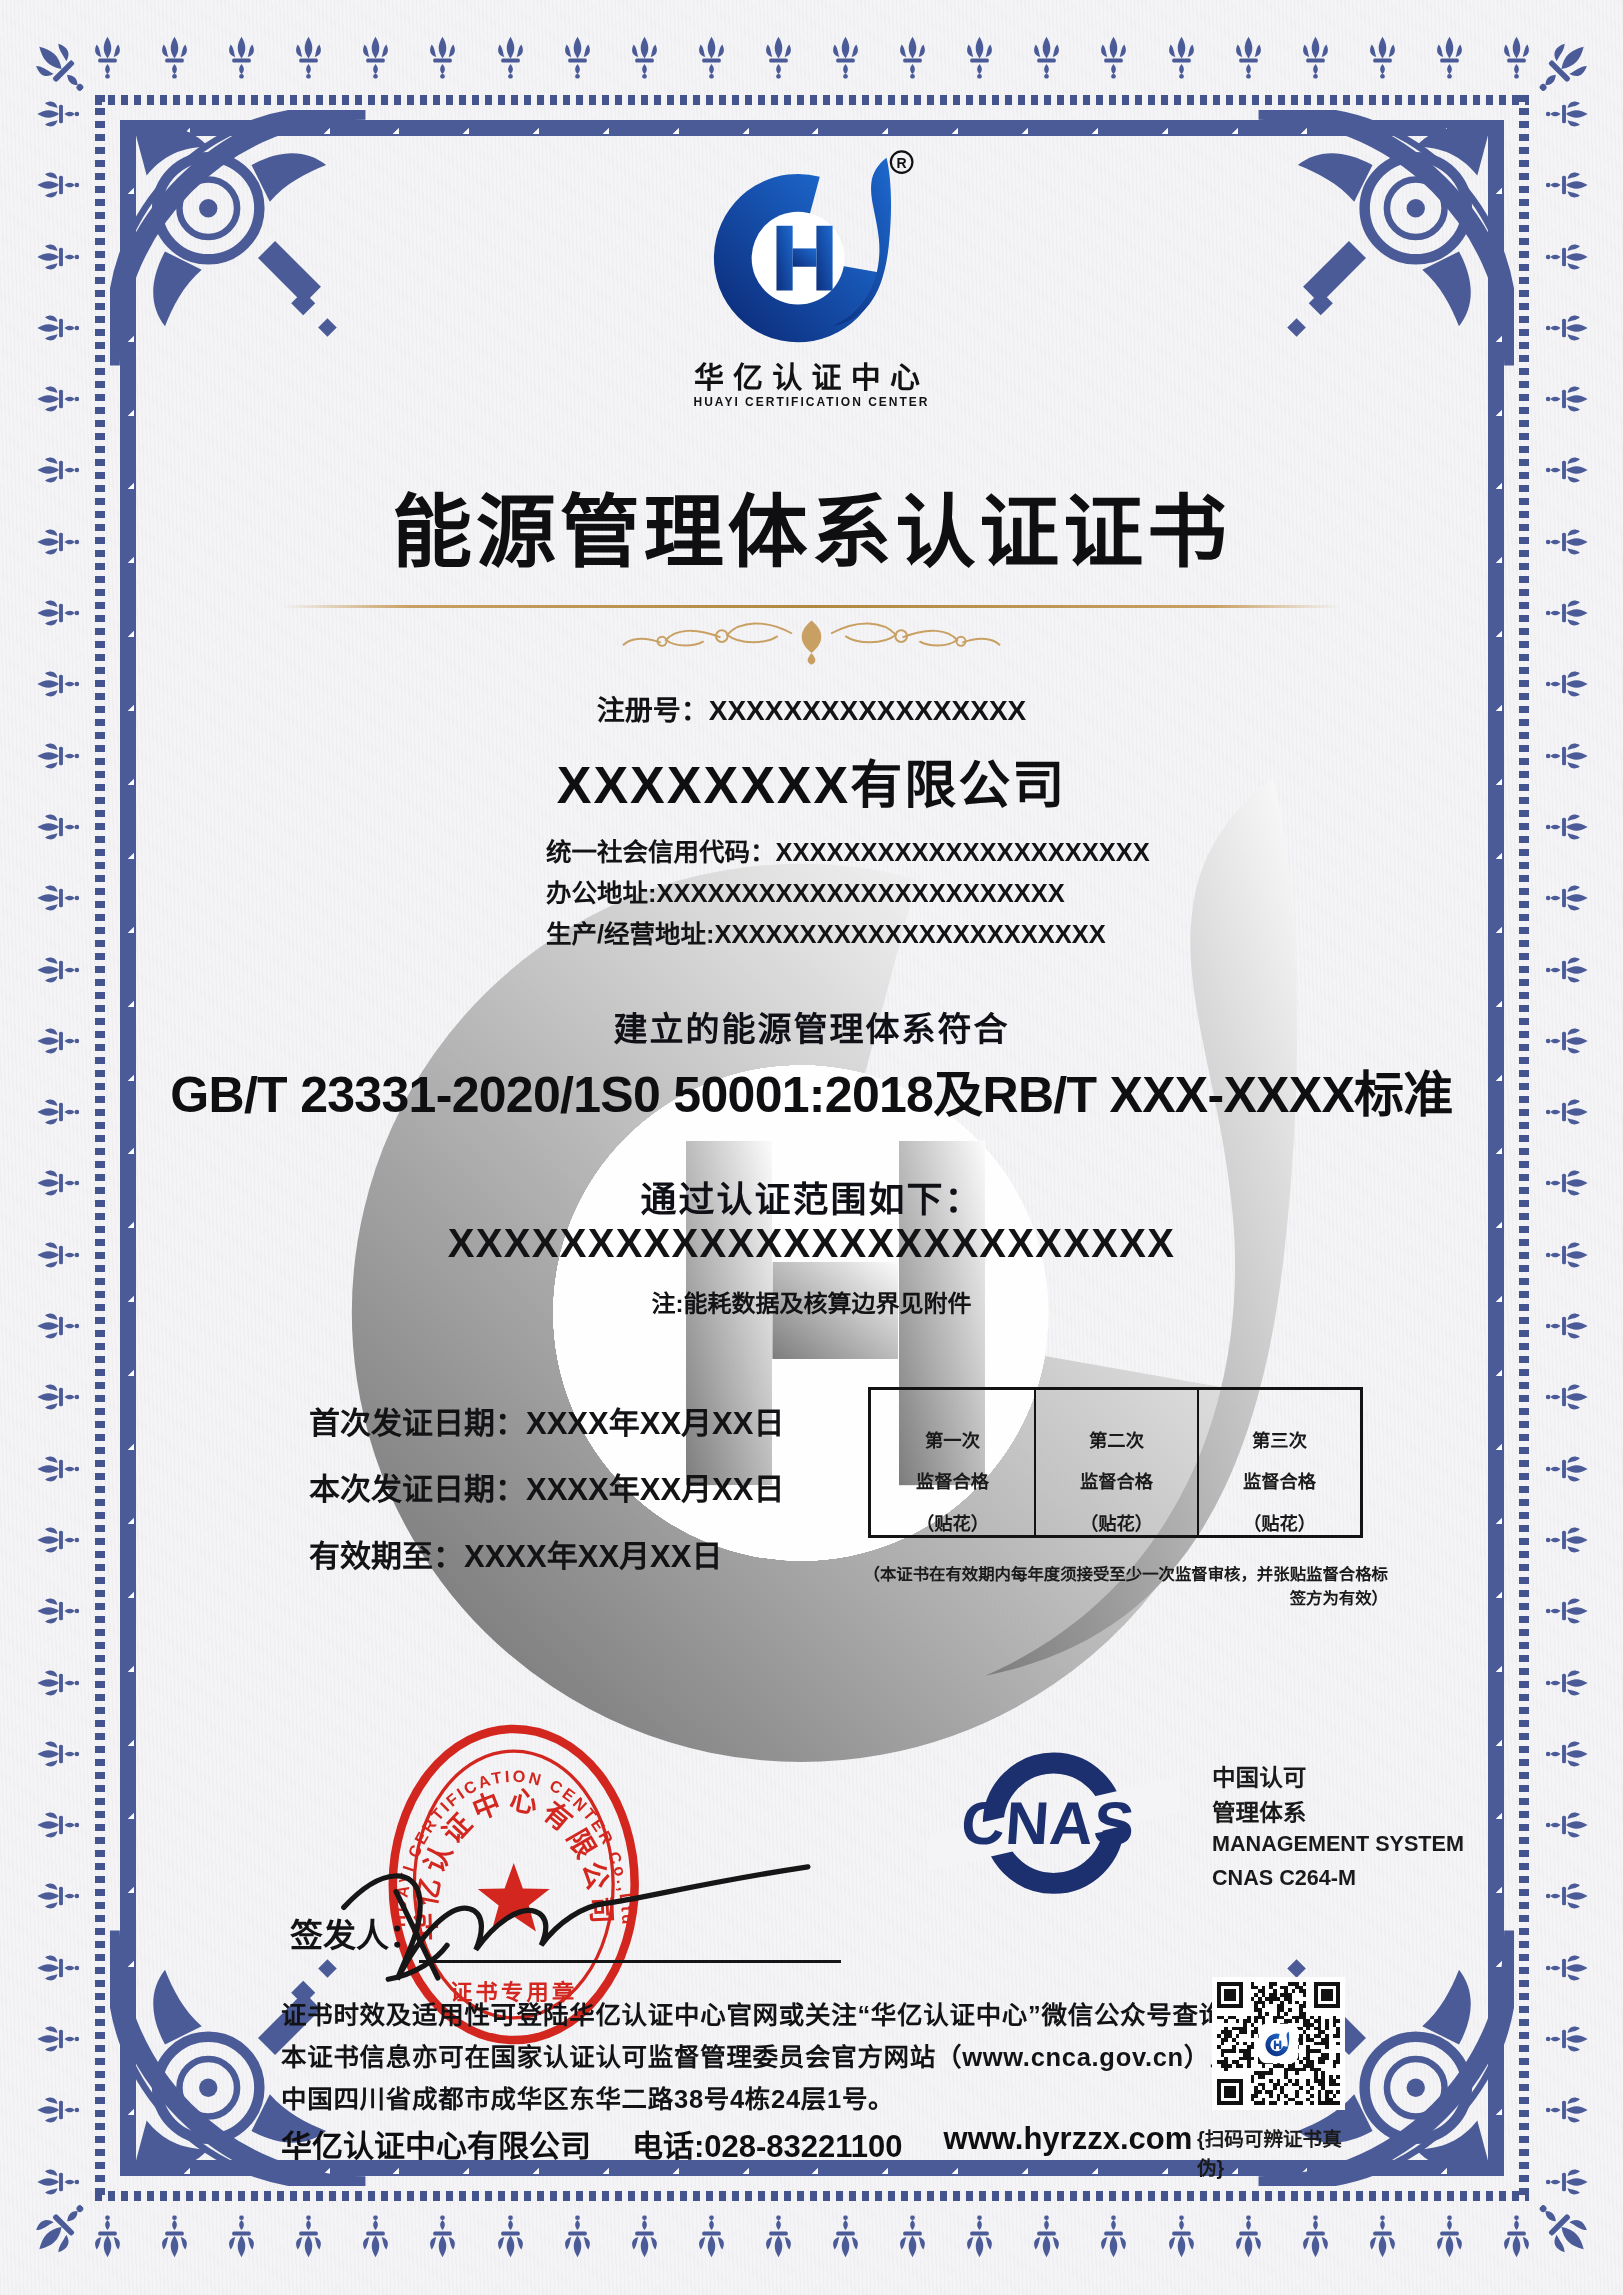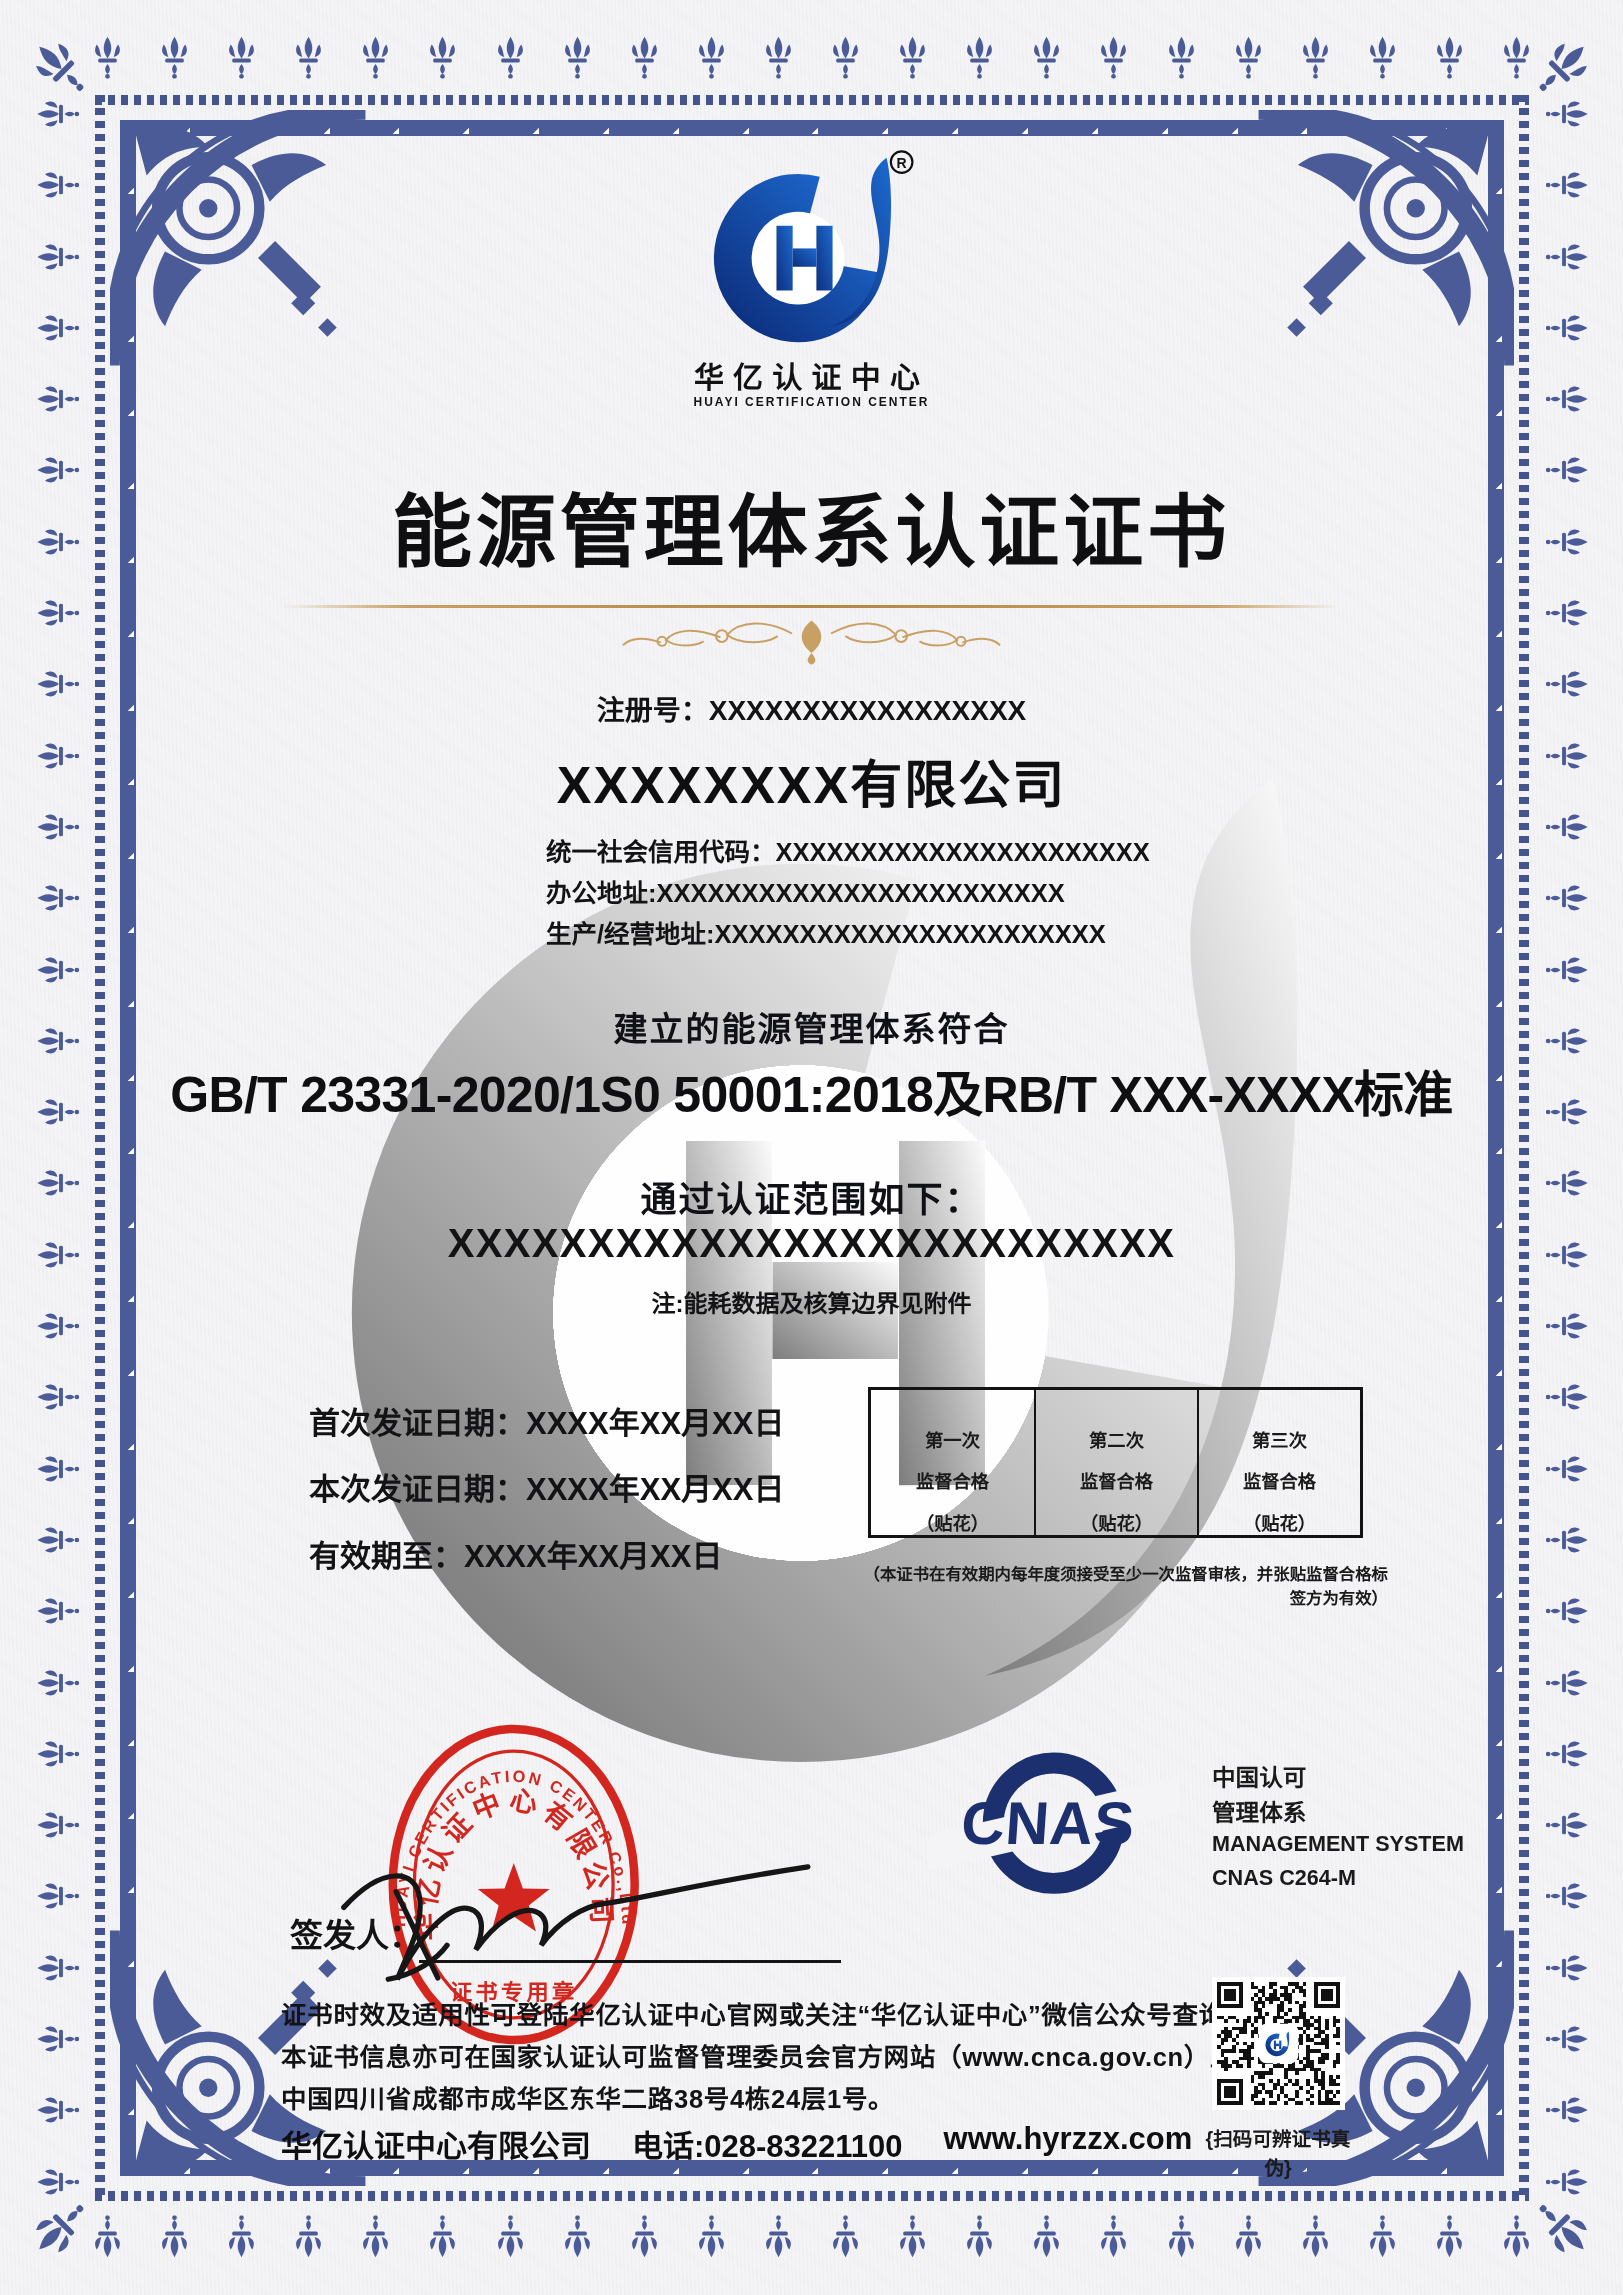--- a/index.html
+++ b/index.html
@@ -45,21 +45,21 @@
   .sup-note { left:851px; top:1561px; width:537px; text-align:right; font-size:16.4px; font-weight:600; color:#1a1a1a; }
   .issuer   { left:281px; top:1909px; font-size:33px; font-weight:700; color:#131316;margin-left:9px; }
   .sig-line { left:419px; top:1960px; width:422px; height:2.6px; background:#151515; }
   .cnas-txt { left:1196px; font-size:23.6px; font-weight:700; color:#1a1a1a;margin-left:16px; }
   .foot     { left:281px; font-size:25.5px; font-weight:700; color:#131316; letter-spacing:0.7px; }
   .foot-co  { left:281px; top:2121px; font-size:31px; font-weight:800; color:#0f0f12; display:flex; gap:41px; }
   .qr-wrap  { left:1212px; top:1977px; width:133px; height:133px; background:#ffffff; padding:5.2px; }
   .qr-logo  { position:absolute; left:48px; top:48px; width:37px; height:37px; background:#ffffff;
               border-radius:6.5px; display:flex; align-items:center; justify-content:center;
               box-shadow:0 0 0 1.3px #ffffff; }
-  .qr-cap   { left:1197px; top:2123px; width:162px; text-align:center; font-size:19.6px; font-weight:600; color:#1a1a1a; }
+  .qr-cap   { left:1197px; top:2123px; width:162px; text-align:left; font-size:19.6px; font-weight:600; color:#1a1a1a; }
   .gold-line{ left:281px; top:605px; width:1060px; height:3.3px;
               background:linear-gradient(90deg,transparent,#c9a063 12%,#b0883f 50%,#c9a063 88%,transparent); }
 </style>
 </head>
 <body>
 
 <svg width="0" height="0" style="position:absolute">
   <defs>
     <linearGradient id="g1" x1="0" y1="1" x2="1" y2="0">
       <stop offset="0" stop-color="#0d2f7e"></stop>

